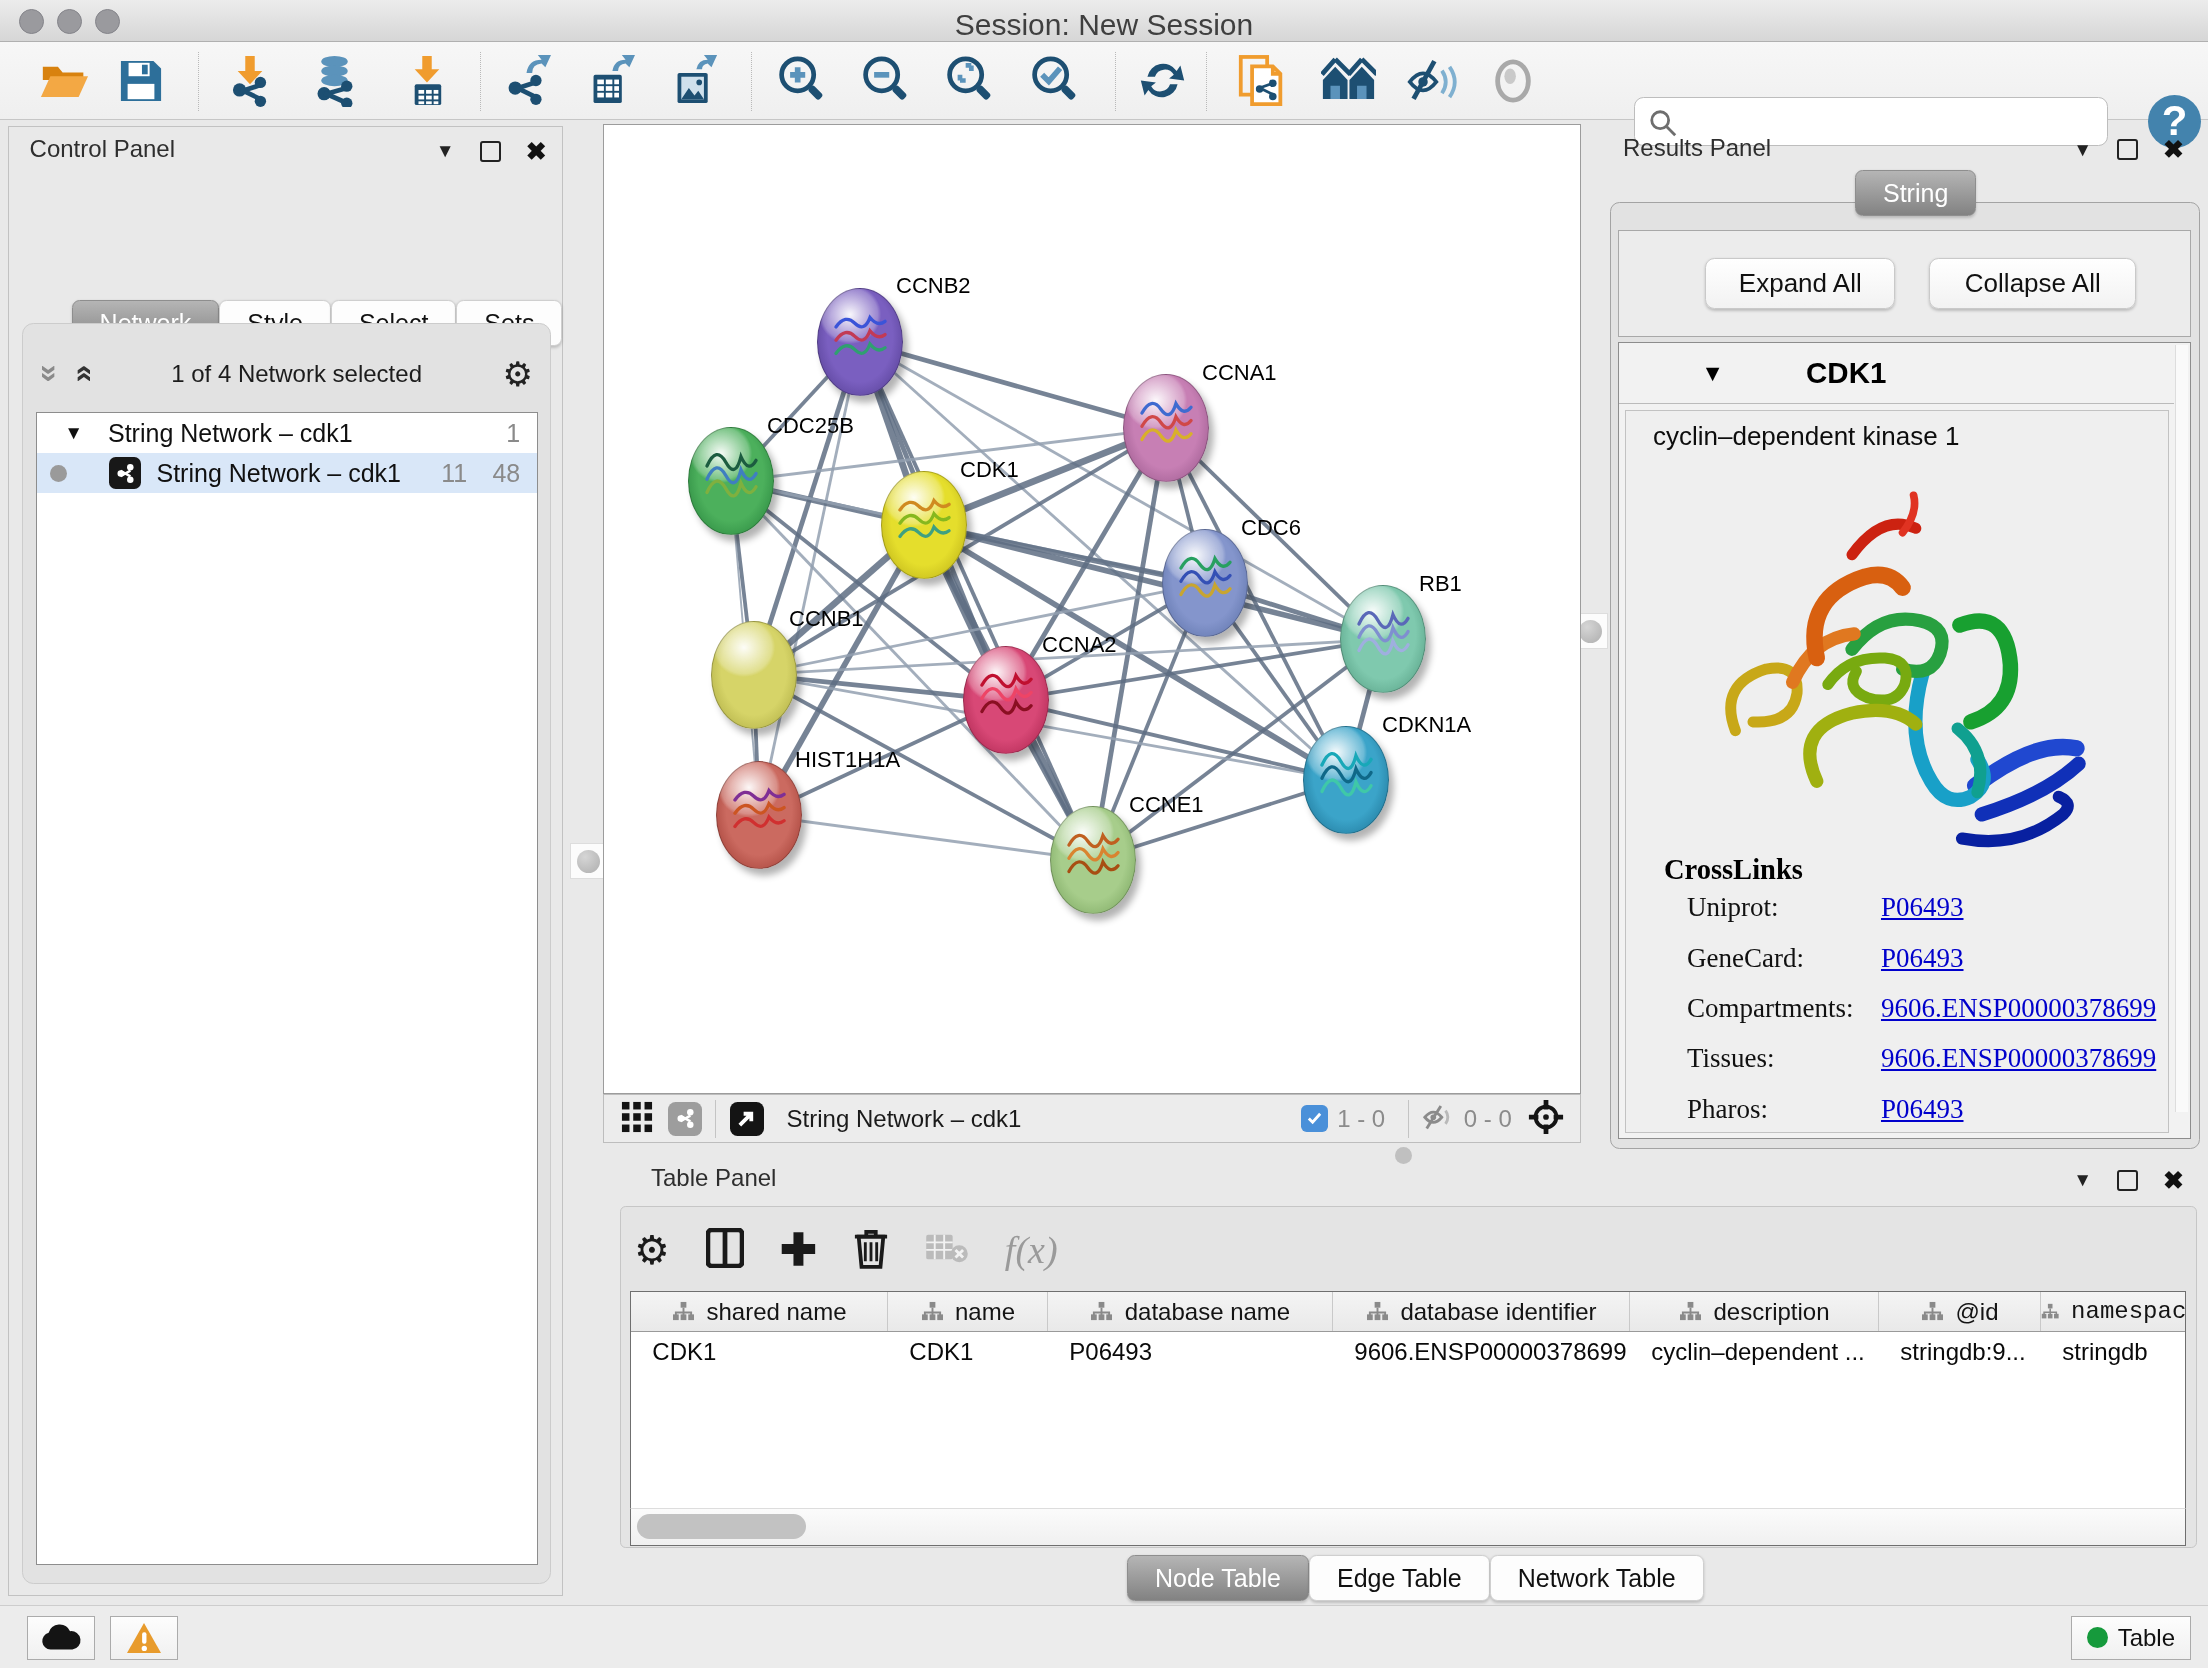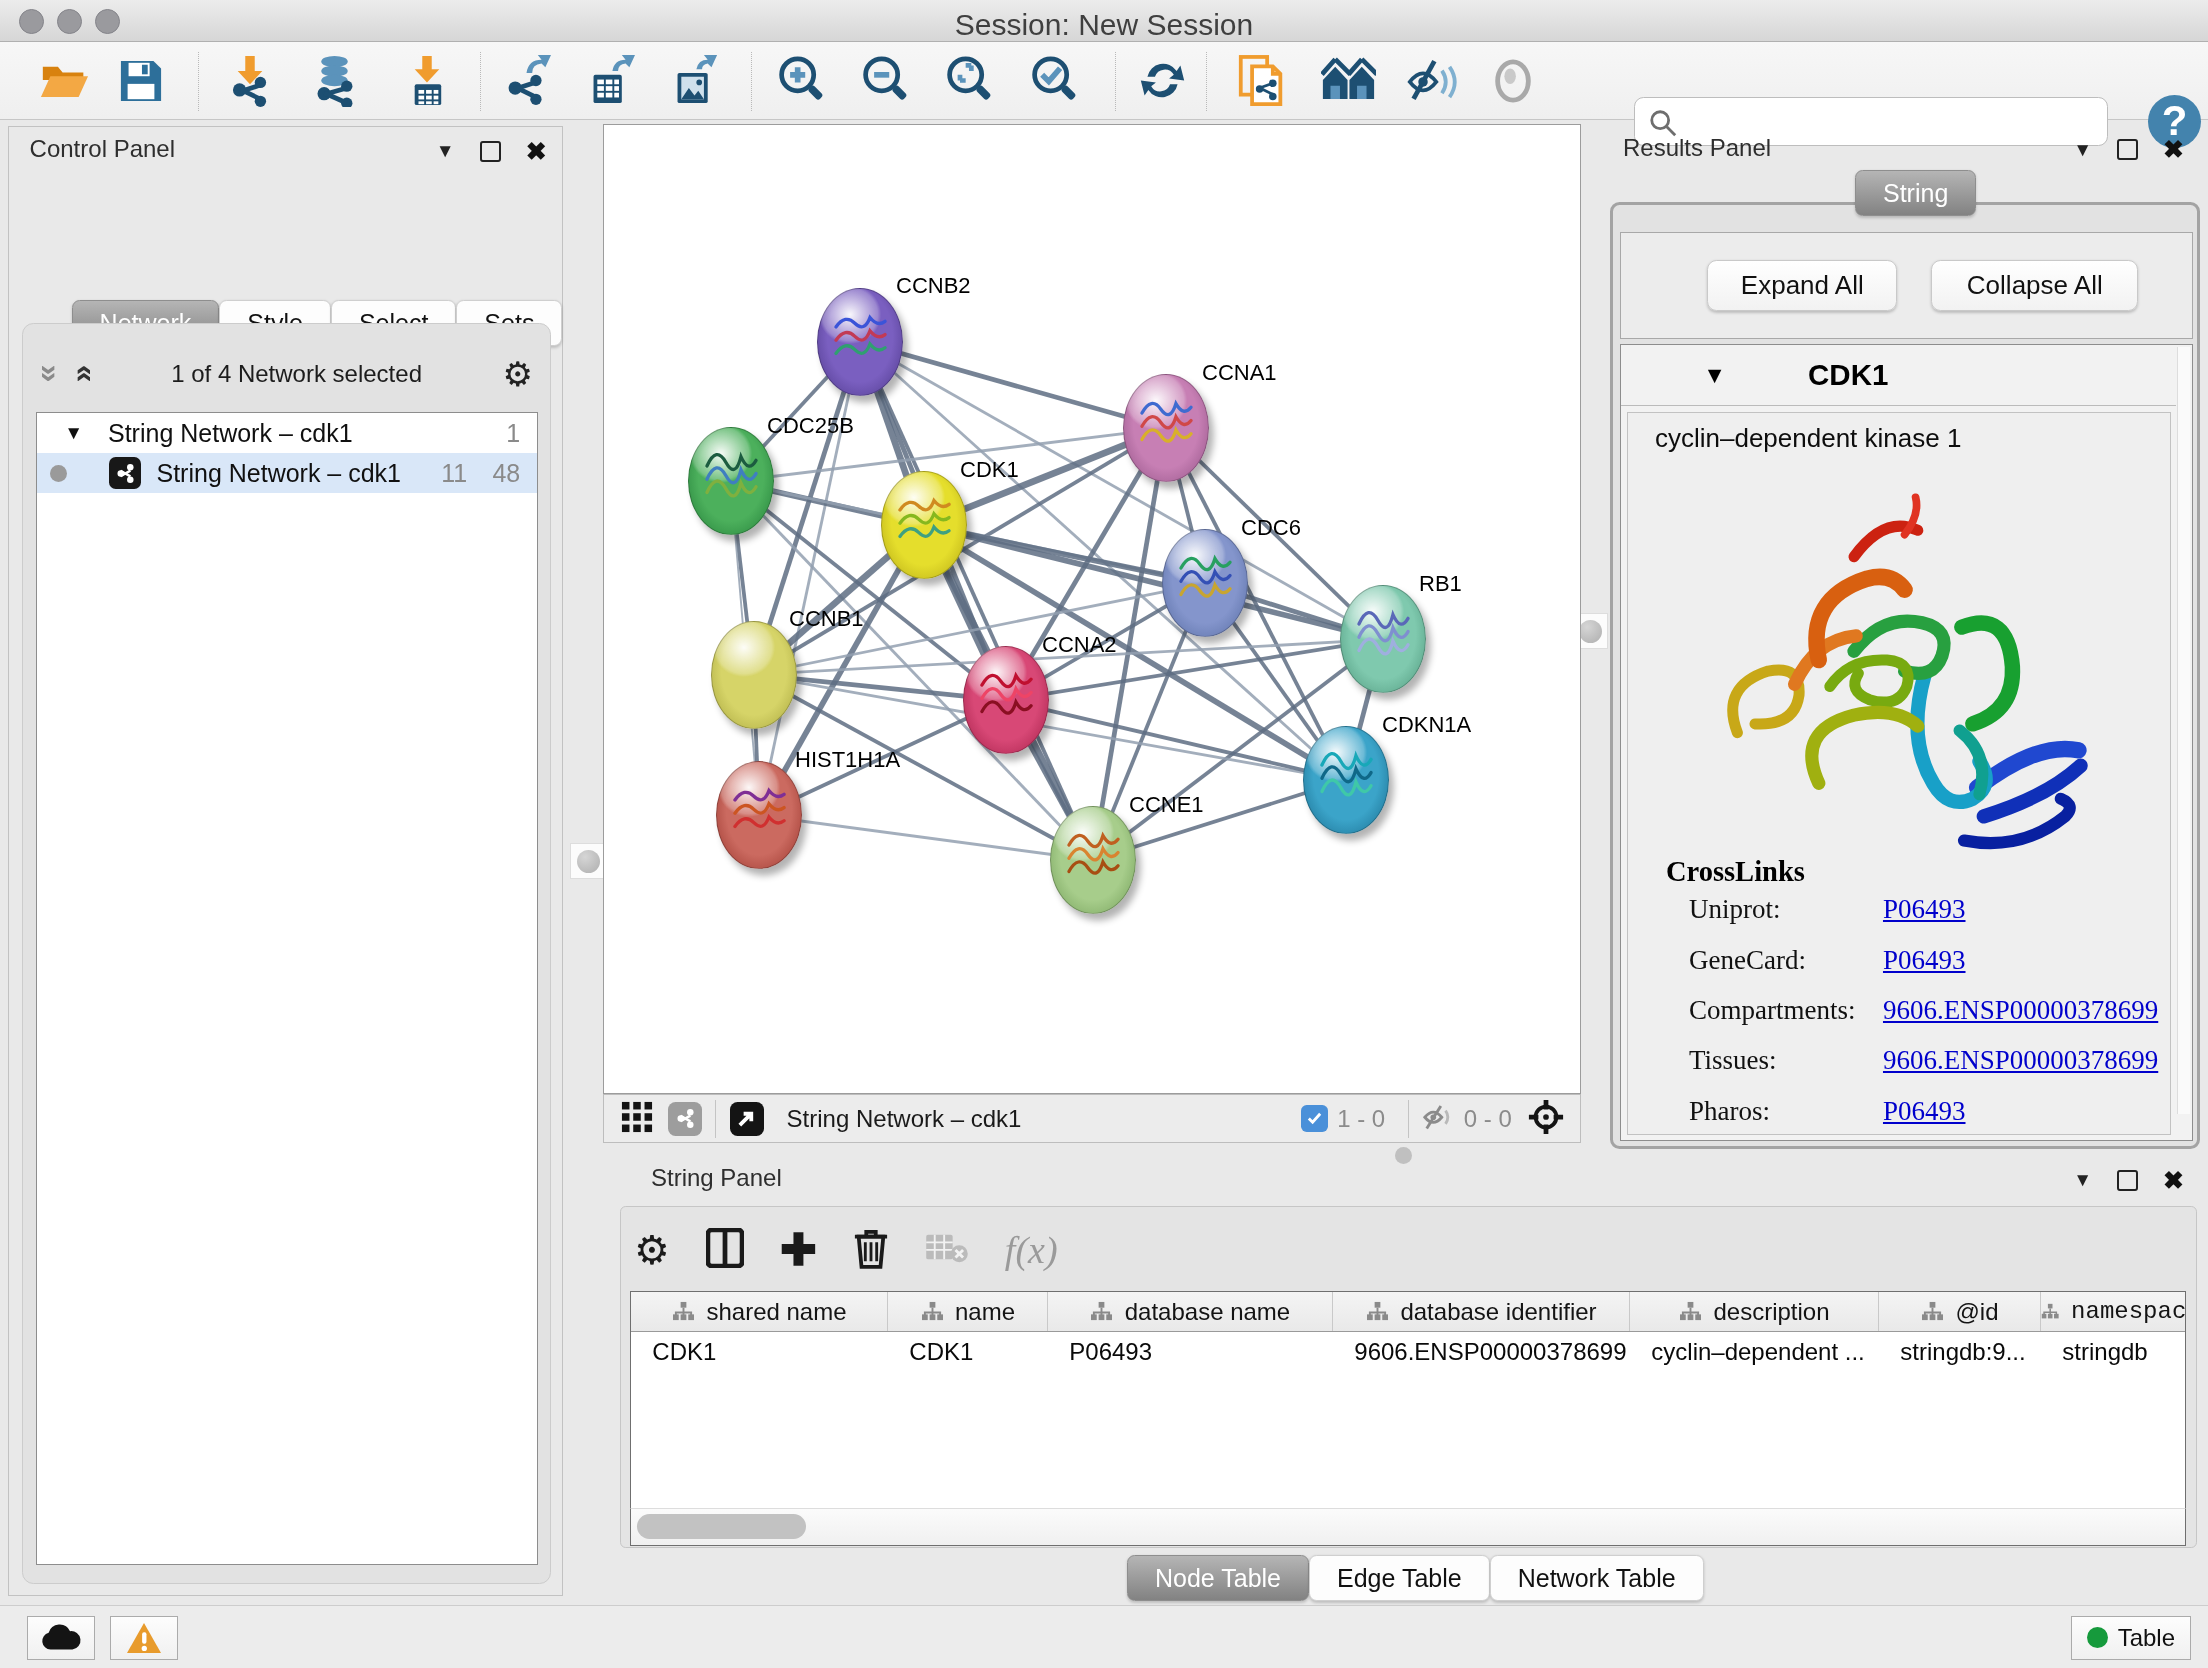--- a/index.html
+++ b/index.html
@@ -84,21 +84,21 @@
   .blk-badge { width:34px; height:34px; border-radius:7.6px; background:#141414;
     display:flex; align-items:center; justify-content:center; }
   .gray-badge { width:34px; height:34px; border-radius:7.6px; background:#9d9d9d;
     display:flex; align-items:center; justify-content:center; }
   .chkbox { width:27px; height:27px; border-radius:5.7px; background:#4a90d9;
     display:flex; align-items:center; justify-content:center; }
 
   
   .results-panel { position:absolute; left:1604px; top:124px; width:597px; height:1027px; }
   .rp-container { position:absolute; left:5.7px; top:78px; width:590px; height:947px;
-    background:#e2e2e2; border:3px solid #a3a3a3; border-radius:9.5px; }
+    background:#e2e2e2; border:1px solid #a3a3a3; border-radius:9.5px; }
   .rp-tab { position:absolute; left:251px; top:46px; z-index:2; }
   .rp-box1 { position:absolute; left:7.6px; top:27px; width:573px; height:107px;
     background:#ececec; border:1.9px solid #a8a8a8; }
   .btn { background:linear-gradient(#ffffff,#f2f2f2); border:1px solid #c9c9c9;
     border-radius:9.5px; box-shadow:0 1.9px 2.9px rgba(0,0,0,.2); font-size:26px;
     color:#111; display:flex; align-items:center; justify-content:center; }
   .rp-box2 { position:absolute; left:7.6px; top:139px; width:573px; height:797px;
     background:#f2f2f2; border:1.9px solid #8d8d8d; }
   .rp-scroll { position:absolute; right:1.9px; top:1.9px; width:13.3px; height:767px;
     background:#fafafa; border-left:1px solid #ddd; }
@@ -644,21 +644,21 @@
             <div class="xl-row" style="top: 582px;"><span>Compartments:</span><span class="v">9606.ENSP00000378699</span></div>
             <div class="xl-row" style="top: 632px;"><span>Tissues:</span><span class="v">9606.ENSP00000378699</span></div>
             <div class="xl-row" style="top: 683px;"><span>Pharos:</span><span class="v">P06493</span></div>
           </div>
       </div>
     </div>
   </div>
 </div>
 
 <div class="table-panel">
-  <div style="position:absolute;left:36px;top:5.7px" class="panel-title">String Panel</div>
+  <div style="position:absolute;left:36px;top:5.7px" class="panel-title">Table Panel</div>
   <div class="panel-ctls" style="right:17px;top:7.6px">
     <span class="pc-tri">▼</span>
     <span class="pc-max"></span>
     <span class="pc-x">✖</span>
   </div>
   <div class="tp-box">
     <div class="tp-toolbar">
       <span style="font-size:40px;color:#1a1a1a">⚙</span>
       <span>
         <svg width="38" height="40" viewBox="0 0 40 42">

